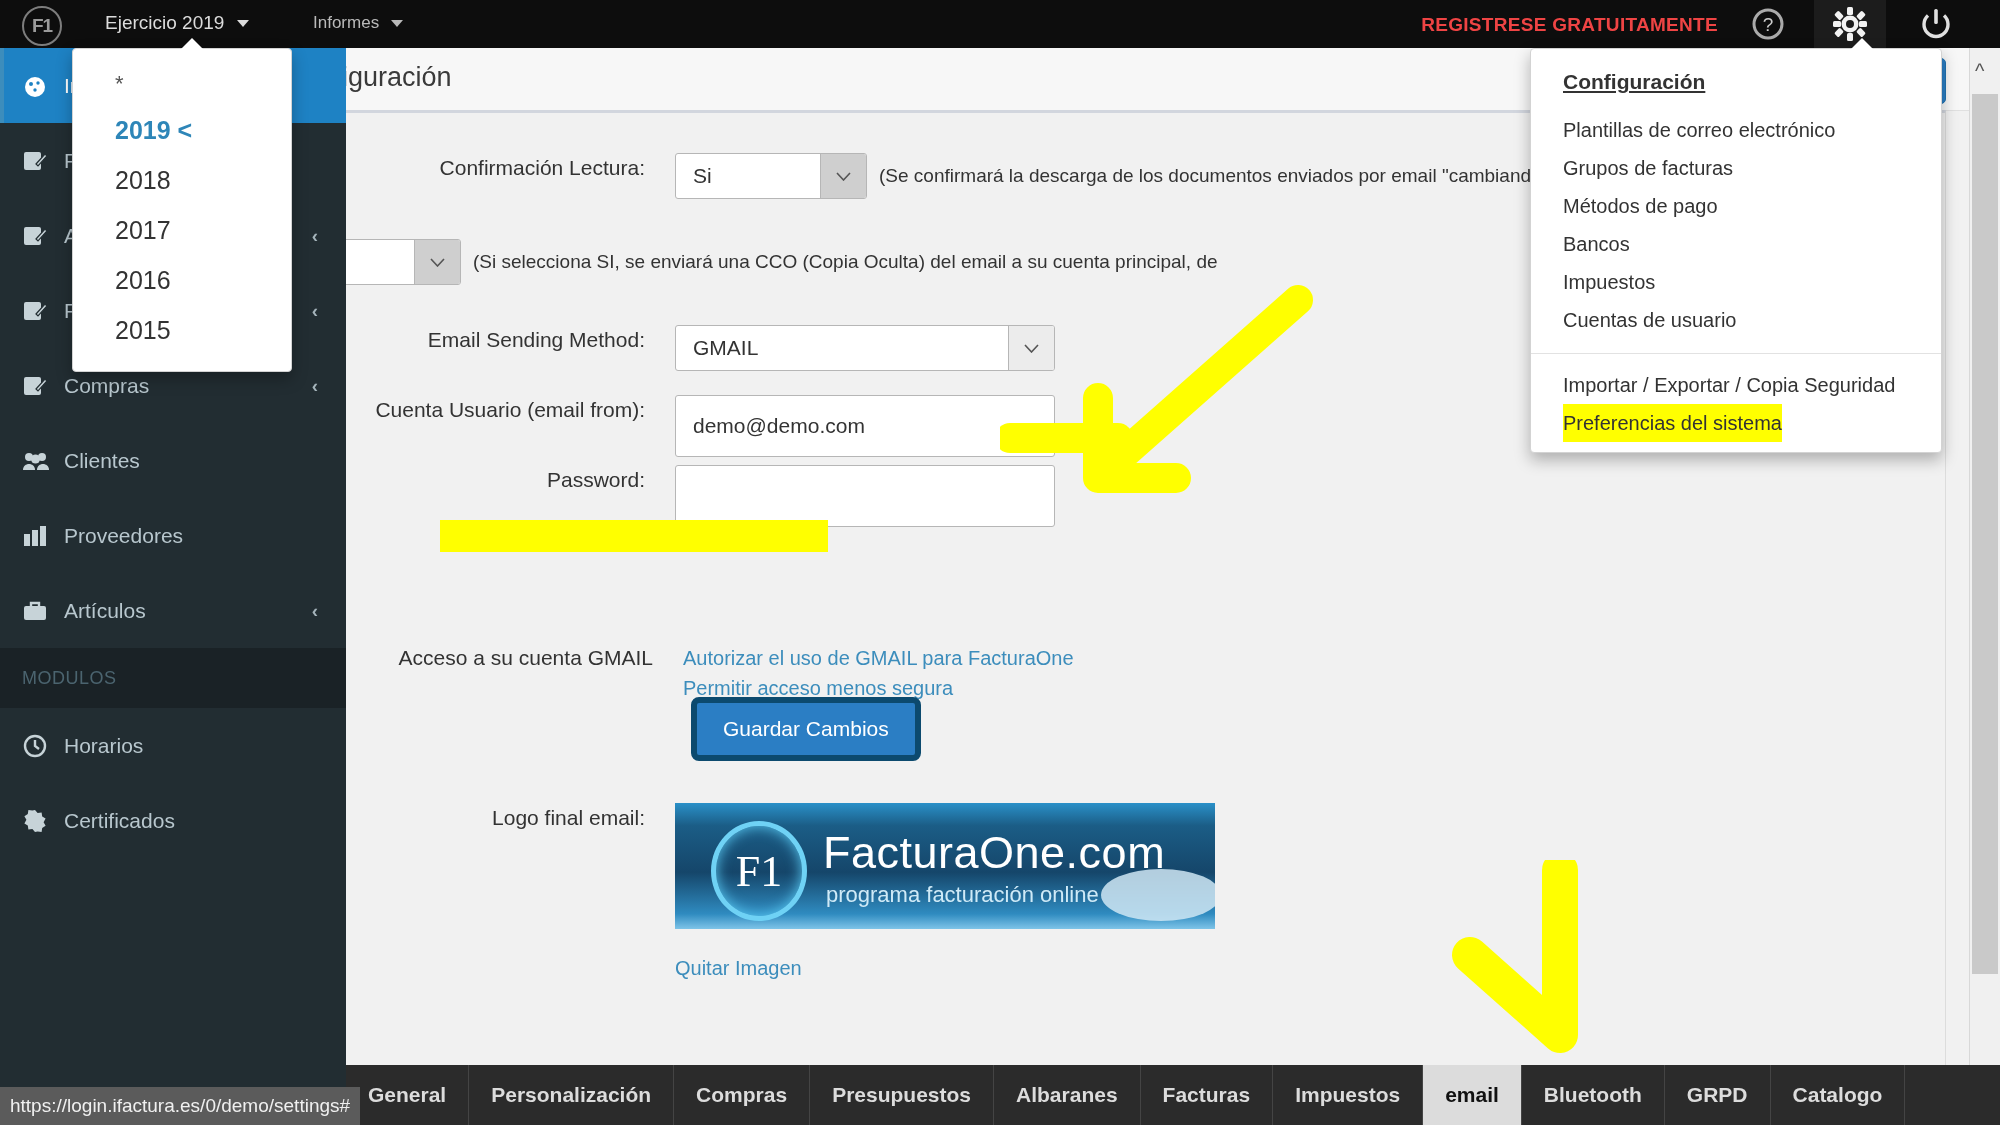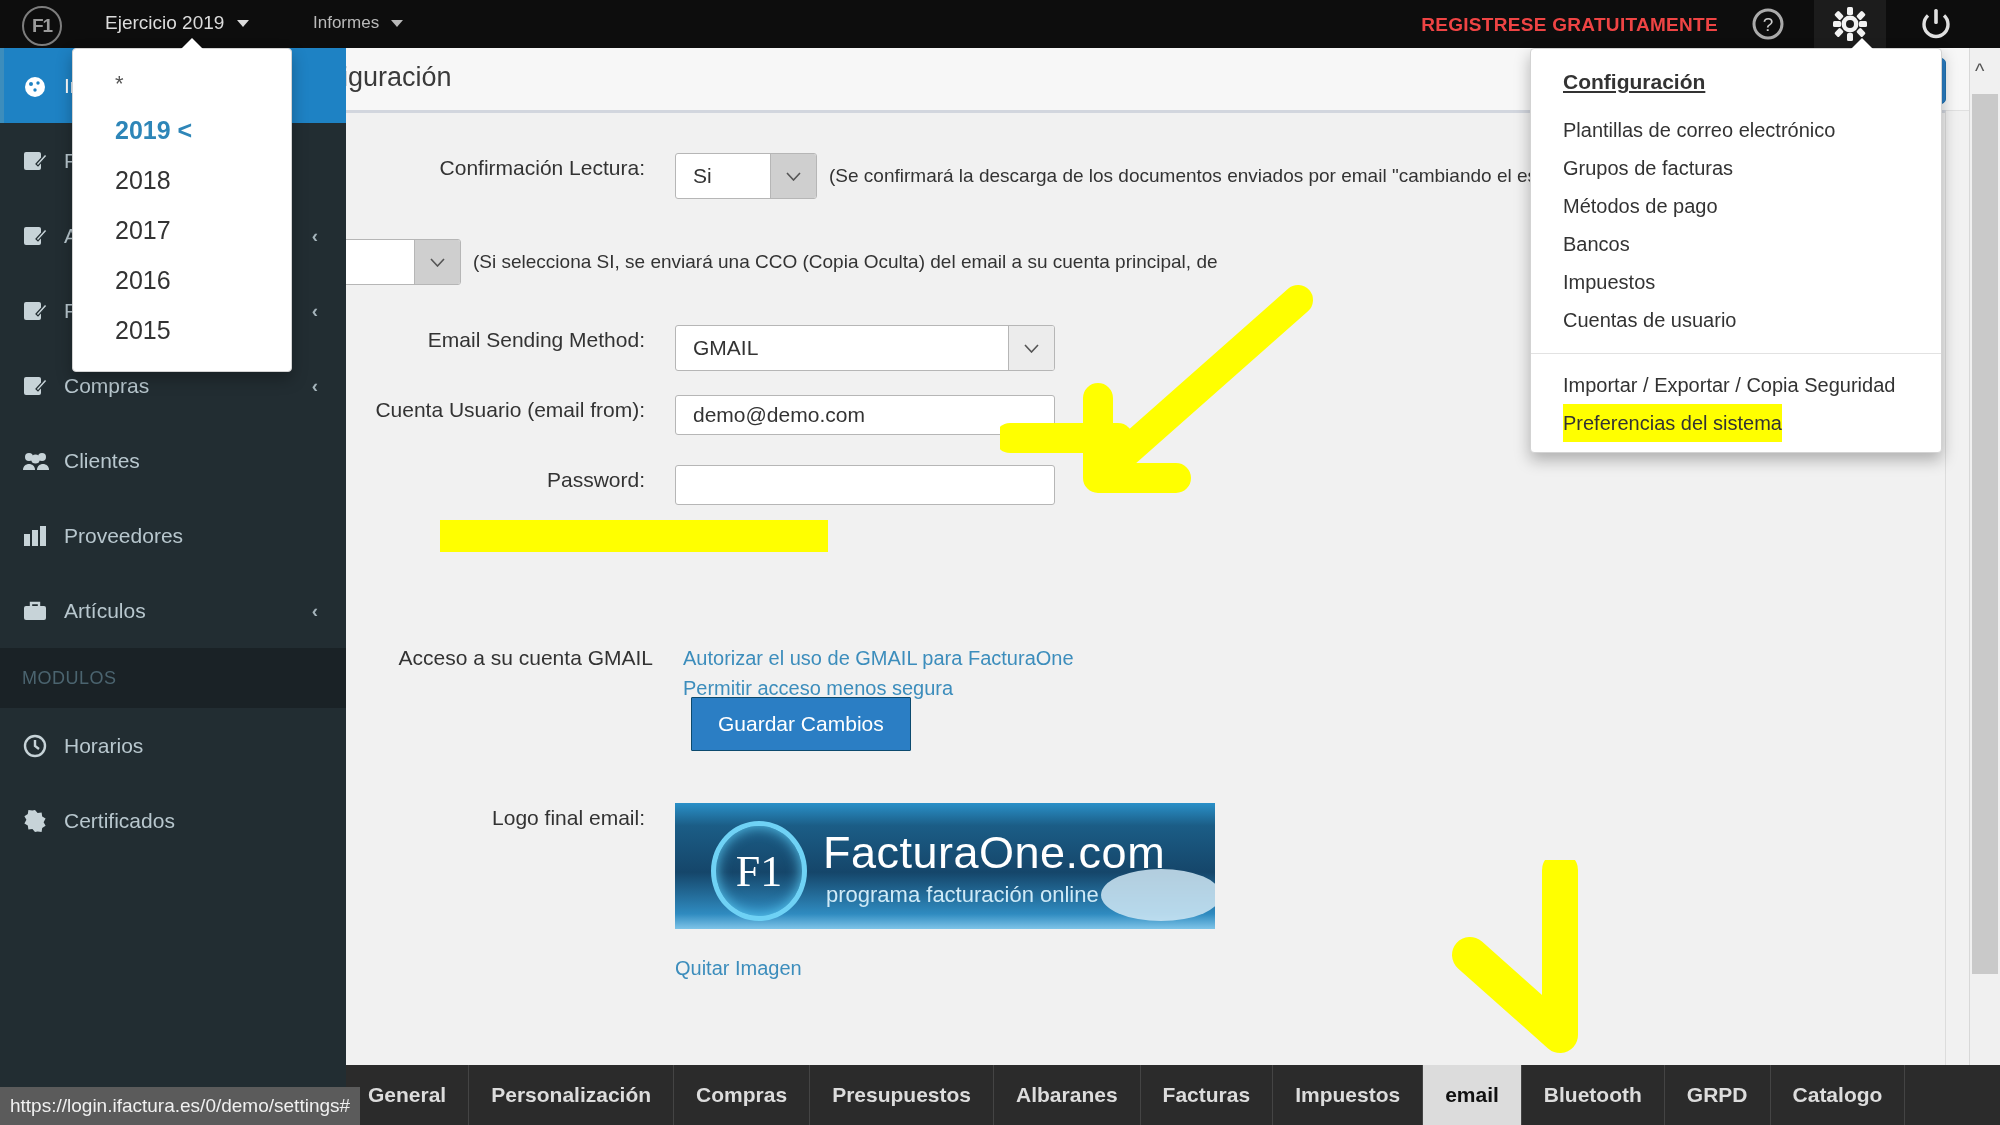--- a/index.html
+++ b/index.html
@@ -50,25 +50,25 @@
 
   .frm-row{position:absolute;left:0;display:flex;align-items:flex-start;}
   .frm-label{width:388px;text-align:right;padding-right:30px;font-size:21px;color:#333;line-height:30px;box-sizing:border-box;}
   .sel{position:relative;height:46px;border:1px solid #b6b6b6;background:#fff;border-radius:3px;
     box-sizing:border-box;font-size:21px;color:#333;display:flex;align-items:center;padding-left:17px;}
   .sel .arrowbox{position:absolute;right:0;top:0;bottom:0;width:45px;background:#cfcfcf;
     border-left:1px solid #b6b6b6;display:flex;align-items:center;justify-content:center;border-radius:0 2px 2px 0;}
   .sel.plain .arrowbox{background:#ececec;}
   .chev{width:15px;height:9px;}
   .hint{font-size:19px;color:#333;white-space:nowrap;line-height:46px;padding-left:12px;}
-  .txt{height:40px;border:1px solid #b6b6b6;background:#fff;border-radius:3px;font-size:21px;
+  .txt{height:62px;border:1px solid #b6b6b6;background:#fff;border-radius:3px;font-size:21px;
     color:#333;display:flex;align-items:center;padding-left:17px;box-sizing:border-box;}
   .lnk{color:#3c8dbc;font-size:20px;line-height:30px;}
-  .btn-save{height:52px;padding:0 26px;background:#2b7ec4;color:#fff;border:1px solid #0c4a6e;
-    border-radius:1px;font-size:21px;line-height:52px;}
+  .btn-save{height:52px;padding:0 26px;background:#2b7ec4;color:#fff;border:6px solid #0c4a6e;
+    border-radius:8px;font-size:21px;line-height:52px;}
 
   
   .logo-banner{position:relative;width:540px;height:126px;overflow:hidden;
     background:linear-gradient(180deg,#2a90c8 0%,#1b5d86 18%,#15466a 55%,#2f8bc0 88%,#7ec4e8 100%);}
   .logo-banner .ring{position:absolute;left:36px;top:18px;width:86px;height:90px;border:5px solid #6fd2f5;
     border-radius:50%;display:flex;align-items:center;justify-content:center;
     color:#fff;font-size:44px;font-family:"Liberation Serif",serif;box-shadow:0 0 14px #58c6ef inset;}
   .logo-banner .bt{position:absolute;left:148px;top:24px;color:#fff;font-size:45px;letter-spacing:.5px;}
   .logo-banner .bs{position:absolute;left:151px;top:79px;color:#cfeaf7;font-size:22px;}
   .logo-banner .cloud{position:absolute;right:-6px;bottom:8px;width:120px;height:52px;
@@ -118,21 +118,21 @@
 
   <div class="page-head">
     <div class="page-title">Configuración</div>
     <div class="btn-guardar">Guardar</div>
   </div>
 
   <div class="panel">
 
     <div class="frm-row" style="top:40px;left:0;">
       <div class="frm-label">Confirmación Lectura:</div>
-      <div class="sel" style="width:142px;">
+      <div class="sel" style="width:192px;">
         <span>Si</span>
         <span class="arrowbox">
           <svg class="chev" viewBox="0 0 15 9">
               <path d="M1 1 L7.5 8 L14 1" stroke="#555" stroke-width="1.6" fill="none"></path>
             </svg>
         </span>
       </div>
       <div class="hint">(Se confirmará la descarga de los documentos enviados por email "cambiando el estado</div>
     </div>
 

